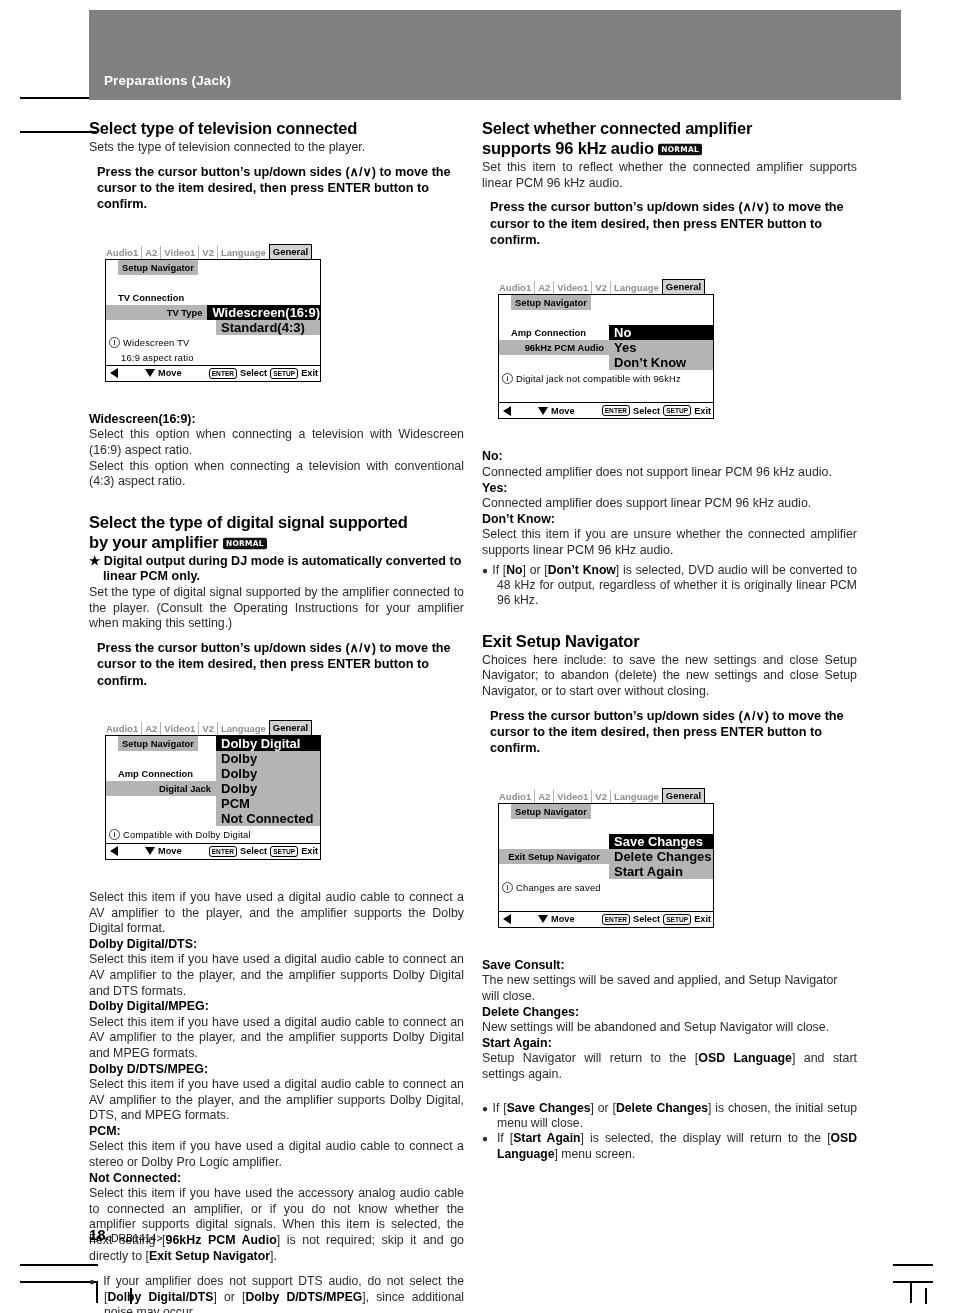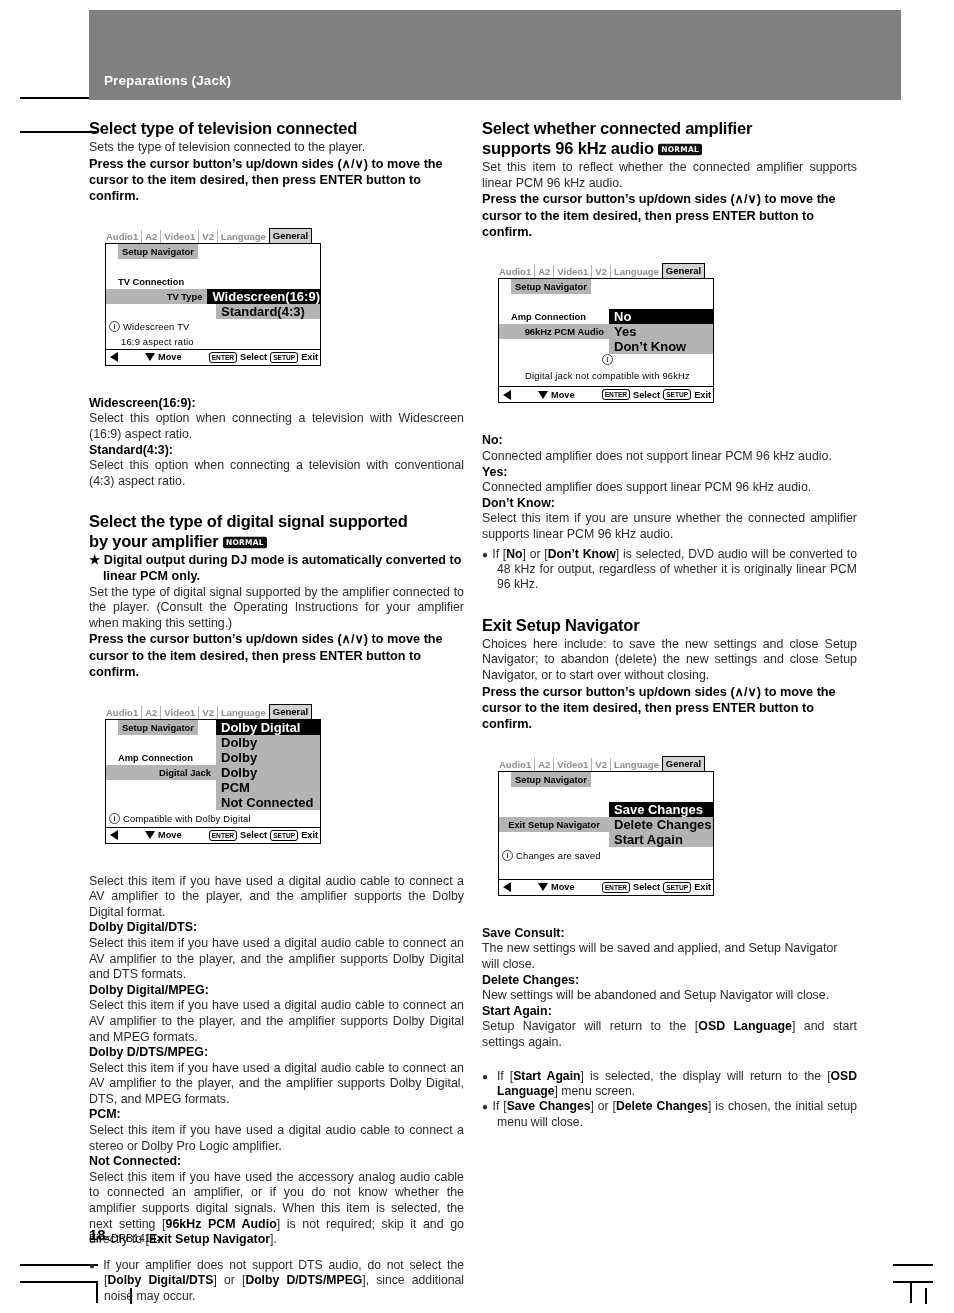--- a/index.html
+++ b/index.html
@@ -35,21 +35,21 @@
     font-size:16.5px;font-weight:bold;margin:0 0 2px 0;line-height:20px;
     letter-spacing:-.2px;
   }
   h2.sec .badge-wrap{white-space:nowrap;}
   p.body{
     font-size:12.4px;line-height:15.6px;margin:0;color:#2b2b2b;
     text-align:justify;
   }
   p.body.nojust{text-align:left;}
   p.lead{
-    font-size:12.7px;line-height:16.4px;margin:0;font-weight:bold;color:#000;
+    font-size:12.7px;line-height:16.4px;margin:8px;font-weight:bold;color:#000;
   }
   p.term{font-size:12.4px;line-height:15.6px;margin:0;font-weight:bold;color:#000;}
   .gap4{height:4px;}
   .gap8{height:8px;}
   .gap10{height:10px;}
   .gap14{height:14px;}
   .gap18{height:18px;}
   .gap22{height:22px;}
 
   b.ib{font-weight:bold;color:#000;}
@@ -233,21 +233,20 @@
         <span>Select</span>
         <span class="key">SETUP</span>
         <span>Exit</span>
       </div>
     </div>
   </div>
 
   <div class="gap14"></div>
   <p class="term">Widescreen(16:9):</p>
   <p class="body">Select this option when connecting a television with Widescreen (16:9) aspect ratio.</p>
-  <p class="term">Standard(4:3):</p>
   <p class="body">Select this option when connecting a television with conventional (4:3) aspect ratio.</p>
 
   <div class="gap22"></div>
 
   <h2 class="sec">
     <span>Select the type of digital signal supported</span><br>
     <span class="badge-wrap"><span>by your amplifier</span>
     <span class="normal-badge">NORMAL</span></span>
   </h2>
   <p class="starline">★ Digital output during DJ mode is automatically converted to linear PCM only.</p>
@@ -376,21 +375,21 @@
         <div class="osd-right">
             <div class="opt">Yes</div>
           </div>
       </div>
       <div class="osd-row">
         <div class="osd-left">&nbsp;</div>
         <div class="osd-right">
             <div class="opt">Don’t Know</div>
           </div>
       </div>
-      <div class="osd-info" style="height:17px;flex-direction:column;">
+      <div class="osd-info" style="height:17px;">
         <span class="info-i">i</span>
         <span>Digital jack not compatible with 96kHz</span>
       </div>
       <div class="osd-spacer"></div>
       <div class="osd-foot">
         <span class="tri-l"></span>
         <span class="foot-sp"></span>
         <span class="tri-d"></span>
         <span>Move</span>
         <span class="foot-sp"></span>
@@ -476,18 +475,18 @@
 
   <div class="gap14"></div>
   <p class="term">Save Consult:</p>
   <p class="body nojust">The new settings will be saved and applied, and Setup Navigator will close.</p>
   <p class="term">Delete Changes:</p>
   <p class="body nojust">New settings will be abandoned and Setup Navigator will close.</p>
   <p class="term">Start Again:</p>
   <p class="body">Setup Navigator will return to the [<b class="ib">OSD Language</b>] and start settings again.</p>
 
   <div class="gap18"></div>
+  <p class="bullet"><span class="dot">●</span>&nbsp;<span>If [<b class="ib">Save Changes</b>] or [<b class="ib">Delete Changes</b>] is chosen, the initial setup menu will close.</span></p>
   <p class="bullet"><span class="dot">●</span>&nbsp;<span>If [<b class="ib">Start Again</b>] is selected, the display will return to the [<b class="ib">OSD Language</b>] menu screen.</span></p>
-  <p class="bullet"><span class="dot">●</span>&nbsp;<span>If [<b class="ib">Save Changes</b>] or [<b class="ib">Delete Changes</b>] is chosen, the initial setup menu will close.</span></p>
 </div>
 
 <div id="pageno">18</div>
 <div id="pagecode">En &lt;DRB1414&gt;</div>
 
 </body></html>

